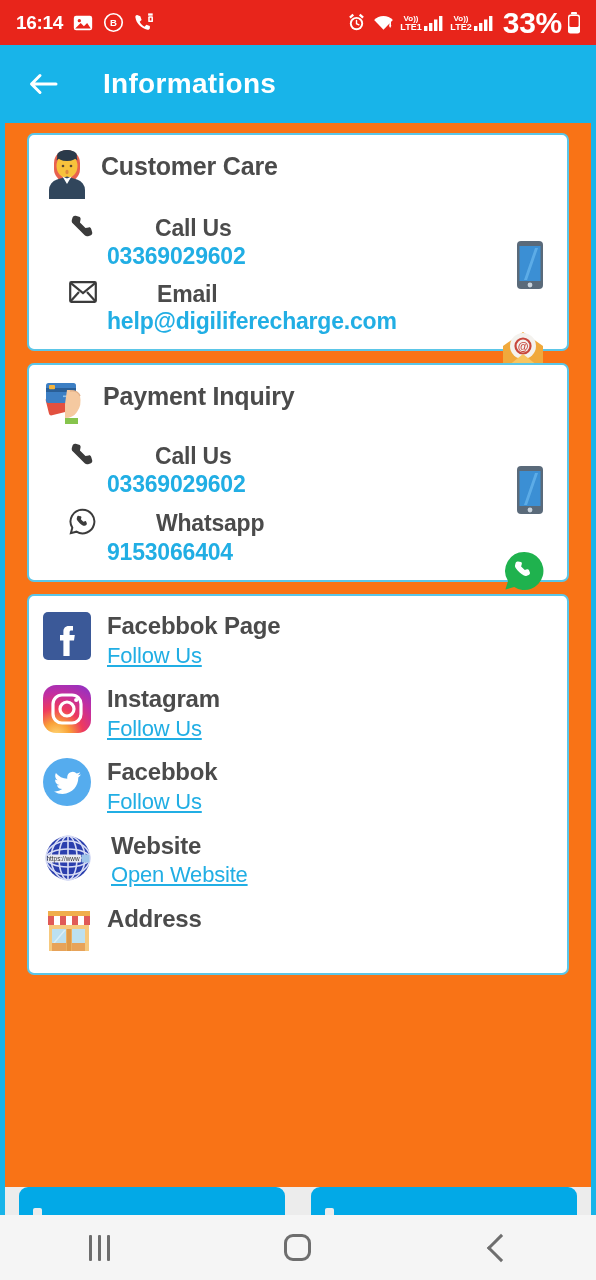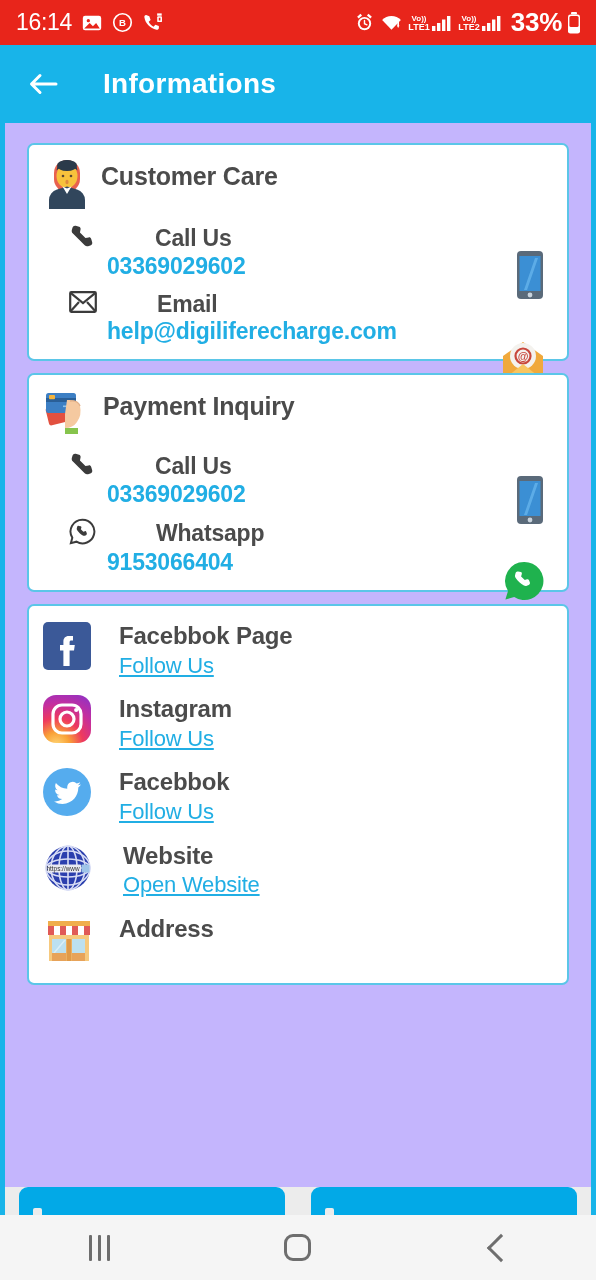--- a/index.html
+++ b/index.html
@@ -12,38 +12,38 @@
   }
   #app { position:relative; width:596px; height:1280px; display:flex; flex-direction:column; }
 
   
   .status-bar {
     height:45px; background:#E8251B; color:#ffffff;
     display:flex; align-items:center; justify-content:space-between;
     padding:0 14px 0 16px; flex:0 0 45px;
   }
   .sb-left { display:flex; align-items:center; gap:9px; }
-  .sb-time { font-size:23px; font-weight:normal; letter-spacing:-0.3px; line-height:1; }
+  .sb-time { font-size:19px; font-weight:bold; letter-spacing:-0.3px; line-height:1; }
   .sb-right { display:flex; align-items:center; gap:4px; }
-  .sb-pct { font-size:26px; font-weight:bold; letter-spacing:-0.3px; margin-left:3px; }
+  .sb-pct { font-size:30px; font-weight:bold; letter-spacing:-0.3px; margin-left:3px; }
   .ic { display:inline-block; line-height:0; }
 
   
   .app-bar {
     height:78px; background:#18B4E9; flex:0 0 78px;
     display:flex; align-items:center; padding-left:26px; gap:43px;
   }
   .back-arrow { width:34px; height:34px; cursor:pointer; }
   .app-title { color:#ffffff; font-size:28px; font-weight:bold; letter-spacing:0.3px; }
 
   
   .frame {
-    flex:1 1 auto; position:relative; background:#c4b5fd;
+    flex:1 1 auto; position:relative; background:#f97316;
     border-left:5px solid #18B4E9; border-right:5px solid #18B4E9;
-    overflow:hidden; padding:10px 0 0 0;
+    overflow:hidden; padding:0 0 0 0;
   }
   .scroll-area { padding:10px 22px 0 22px; }
 
   
   .card {
     background:#ffffff; border:2px solid #5BC6E8; border-radius:7px;
     margin-bottom:12px; padding:12px 14px 14px 14px; position:relative;
   }
 
   .row-head { display:flex; align-items:flex-start; gap:10px; }
@@ -56,21 +56,21 @@
   .sub-label { font-size:23px; font-weight:bold; color:#4B4B4B; letter-spacing:-0.2px;margin-left:48px; }
   .value-link {
     font-size:23px; font-weight:bold; color:#21AEE4; letter-spacing:-0.2px;
     padding-left:64px; display:block; cursor:pointer;
   }
 
   
   .side-ic { position:absolute; right:22px; }
 
   
-  .social-row { display:flex; align-items:flex-start; gap:28px; margin-bottom:15px; }
+  .social-row { display:flex; align-items:flex-start; gap:16px; margin-bottom:15px; }
   .social-row:last-child { margin-bottom:2px; }
   .social-text { display:flex; flex-direction:column; }
   .social-name { font-size:24px; font-weight:bold; color:#4B4B4B; letter-spacing:-0.2px; line-height:1.15; }
   .social-link {
     font-size:22px; font-weight:normal; color:#21AEE4; text-decoration:underline;
     letter-spacing:-0.2px; cursor:pointer; line-height:1.3; margin-top:2px;
   }
   .addr-line { font-size:22px; font-weight:bold; color:#21AEE4; letter-spacing:-0.3px; margin-top:3px; }
   .addr-line .zip { text-decoration:underline; }
   .addr-row .social-text { margin-left:-4px; }

